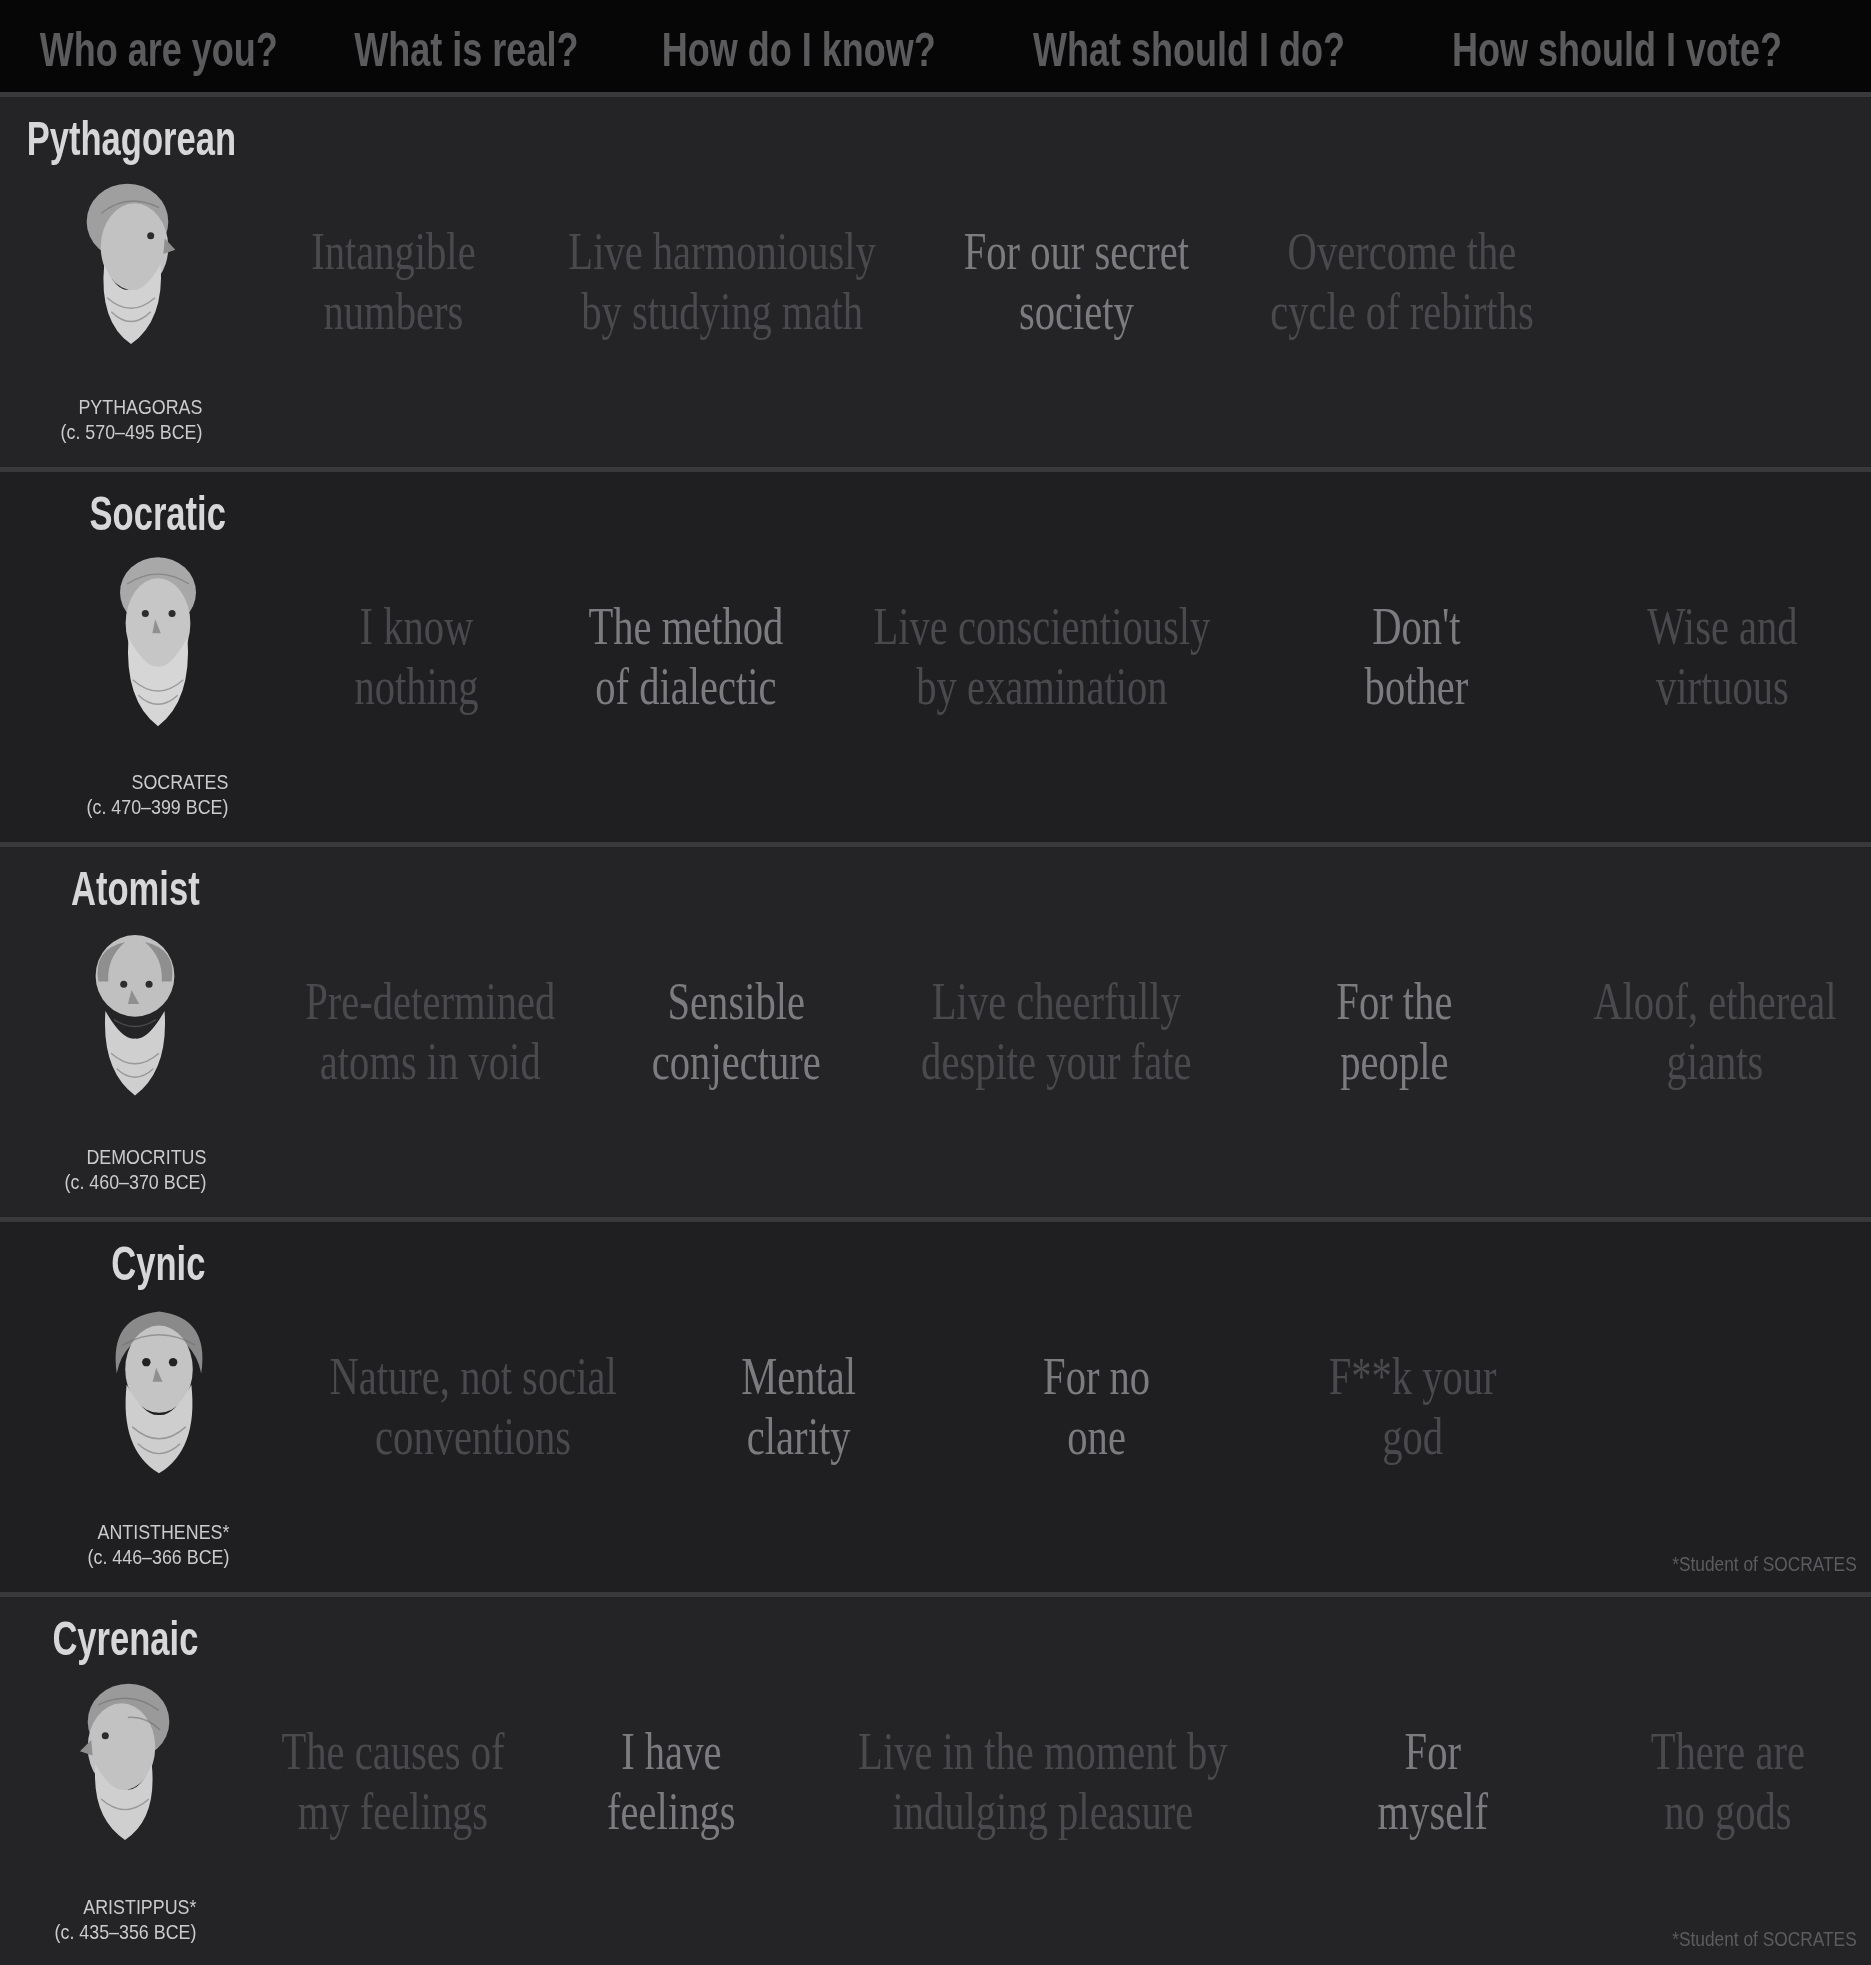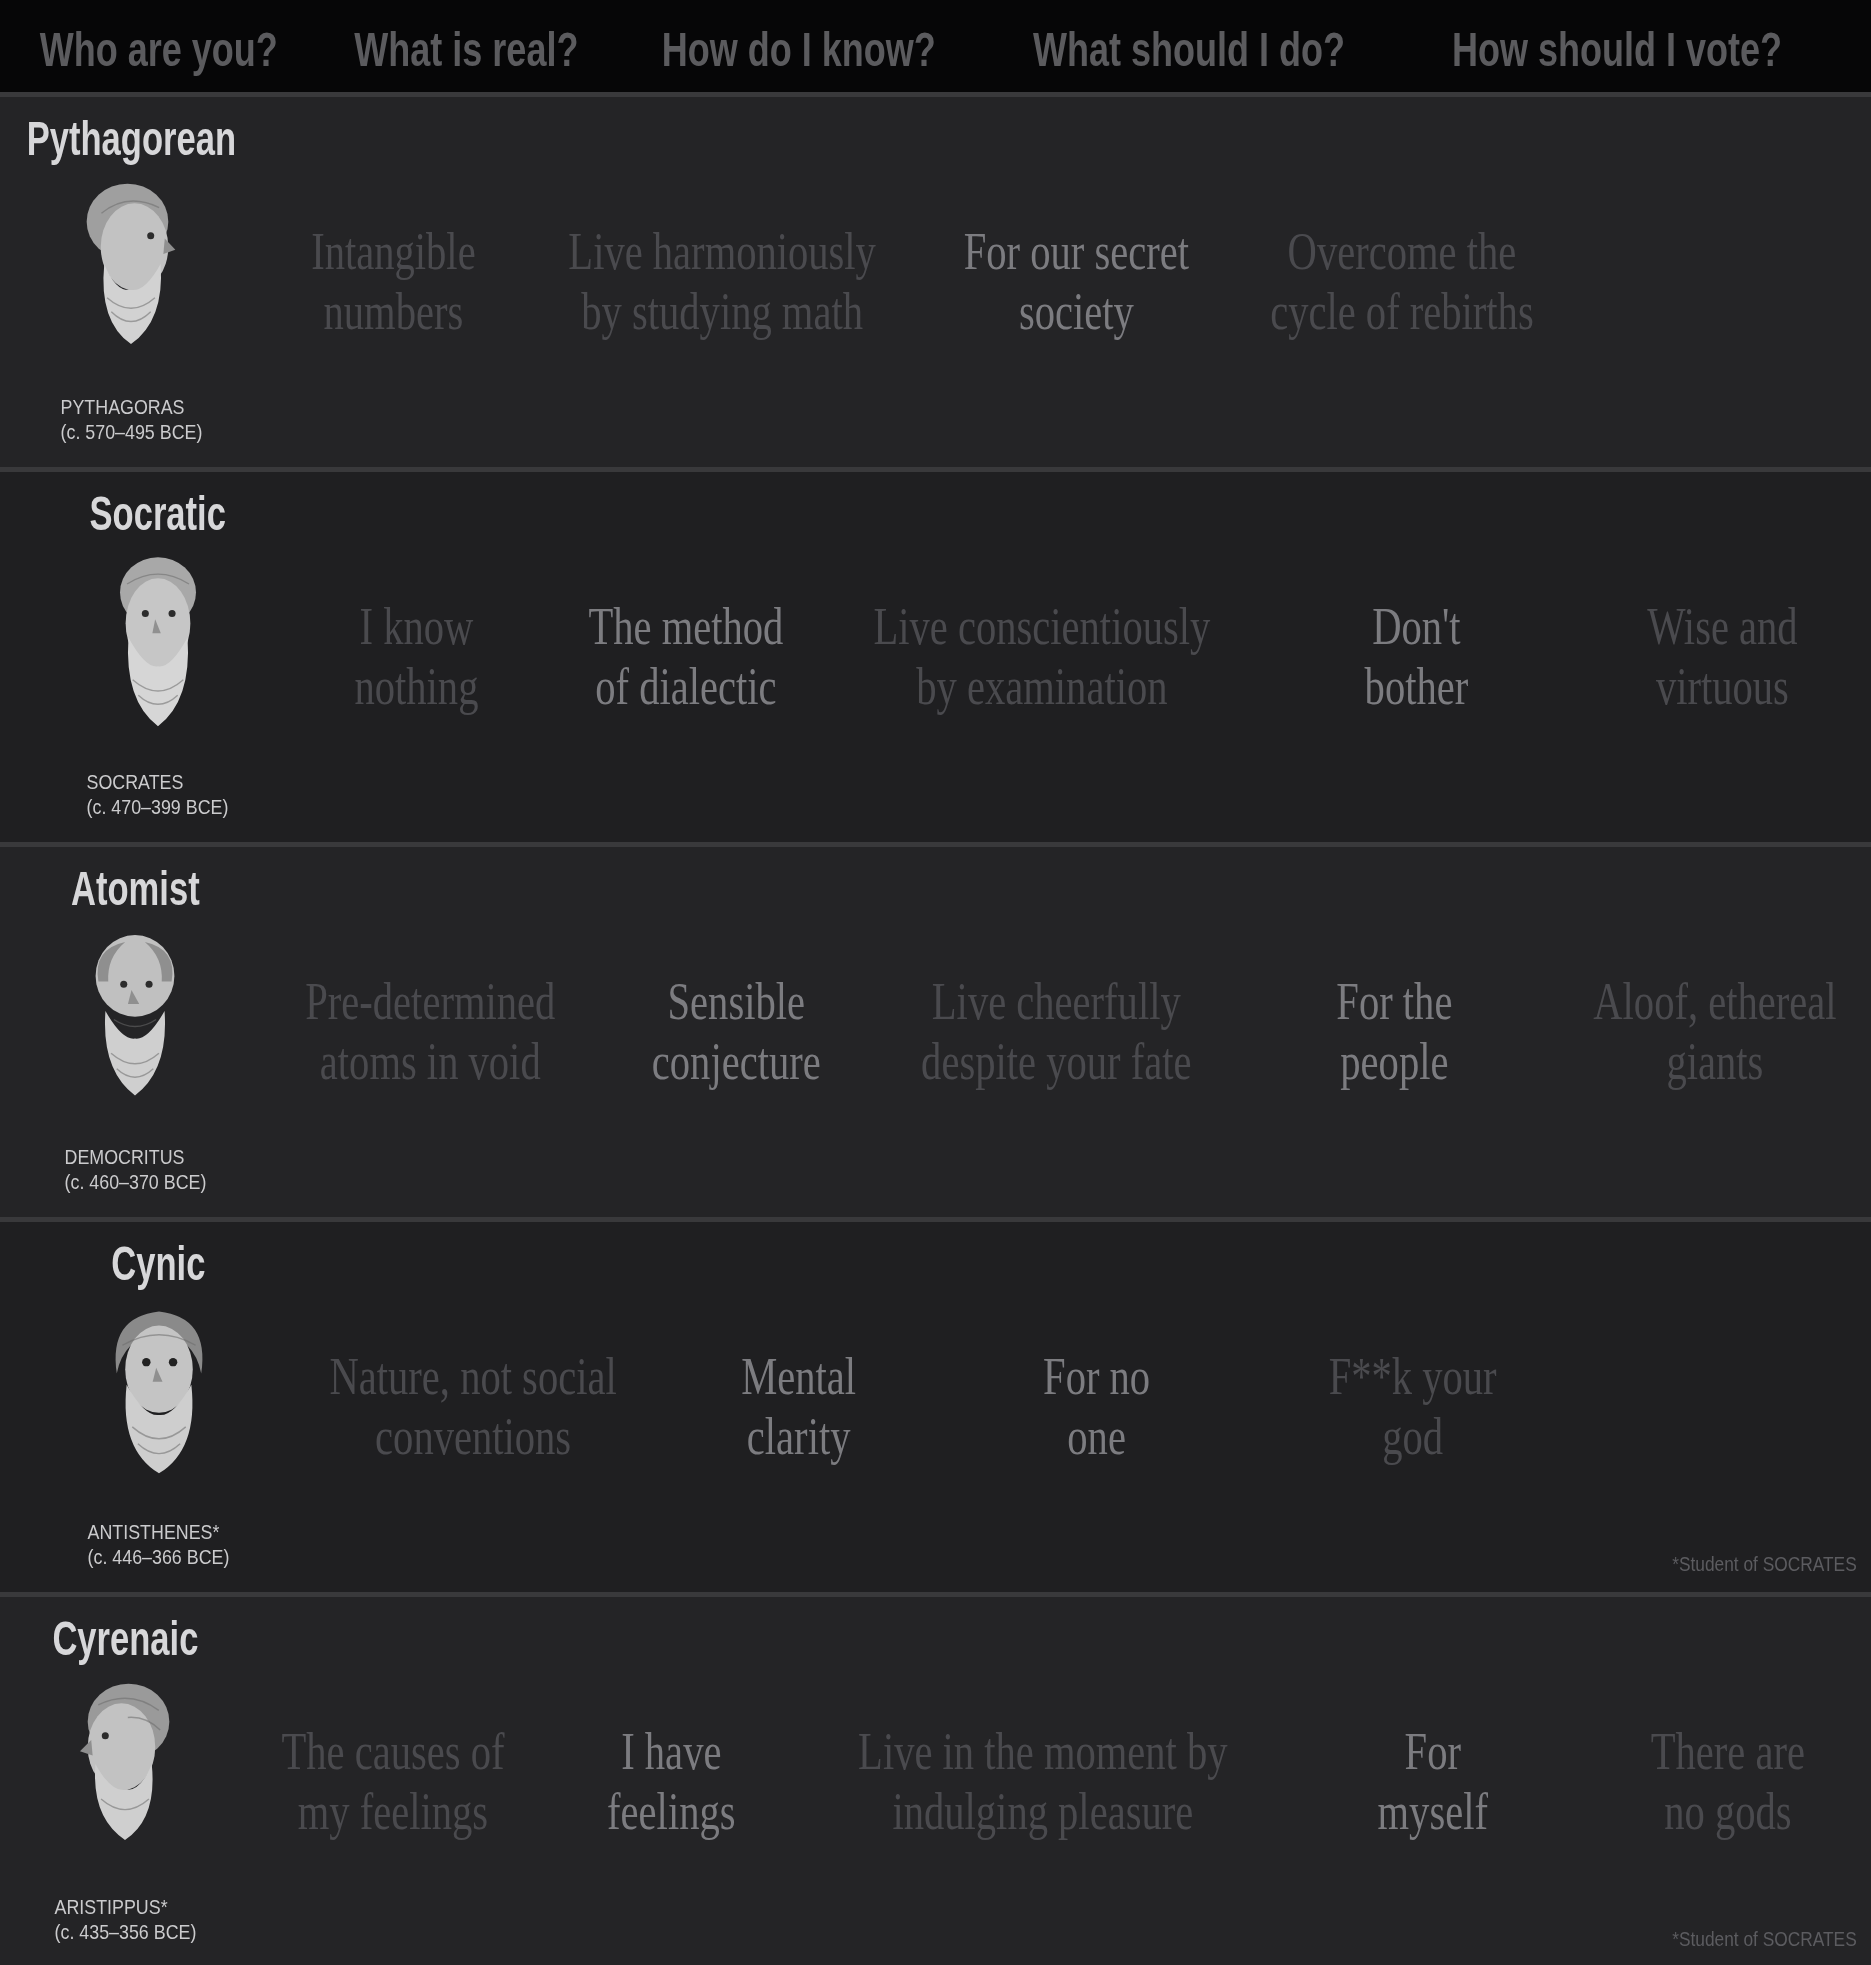--- a/index.html
+++ b/index.html
@@ -22,21 +22,21 @@
   .row.shade-b{background:#1f1f21;padding-left:28px;}
 
   
   .phil{display:flex;flex-direction:column;align-items:center;box-sizing:border-box;
         padding-top:17px;overflow:hidden;}
   .school{display:inline-block;font-size:48px;font-weight:bold;color:#d7d7d9;
           transform:scaleX(0.72);transform-origin:50% 50%;white-space:nowrap;
           line-height:1.05;}
   .portrait{margin-top:6.6px;flex:0 0 auto;}
   .portrait.flip svg{transform:scaleX(-1);}
-  .namebox{margin-top:auto;margin-bottom:22px;text-align:left;}
+  .namebox{margin-top:auto;margin-bottom:22px;text-align:right;}
   .pname,.pdates{display:block;font-size:21px;color:#cbcbcd;line-height:1.22;
           transform:scaleX(0.85);transform-origin:50% 50%;white-space:nowrap;}
 
   
   .cell{display:flex;align-items:center;justify-content:center;overflow:visible;font-family:Liberation Serif, serif;}
   .ctext{display:inline-block;width:max-content;text-align:center;white-space:pre-line;
          font-size:52px;line-height:1.15;transform:scaleX(0.78);
          transform-origin:50% 50%;}
   .dim .ctext{color:#4a4a4e;}
   .bright .ctext{color:#7c7c80;}

